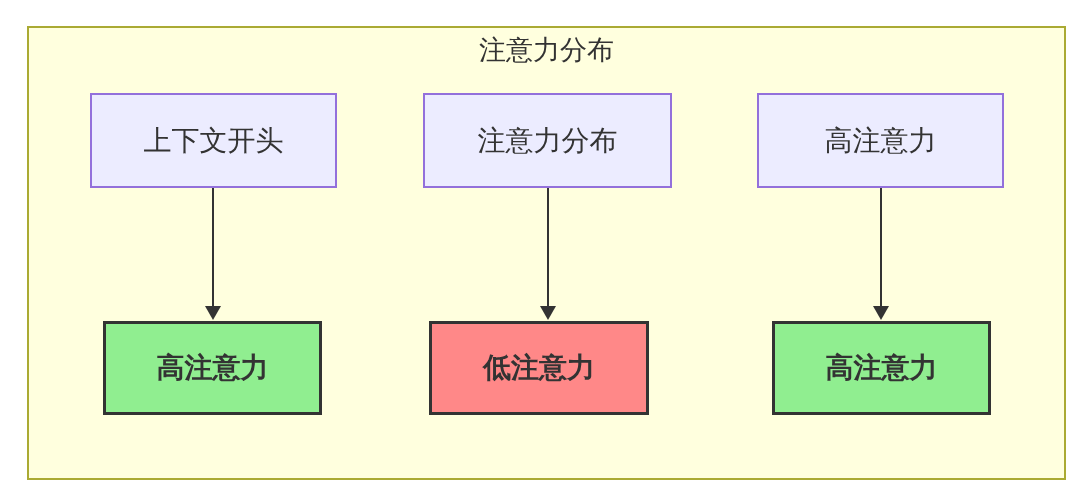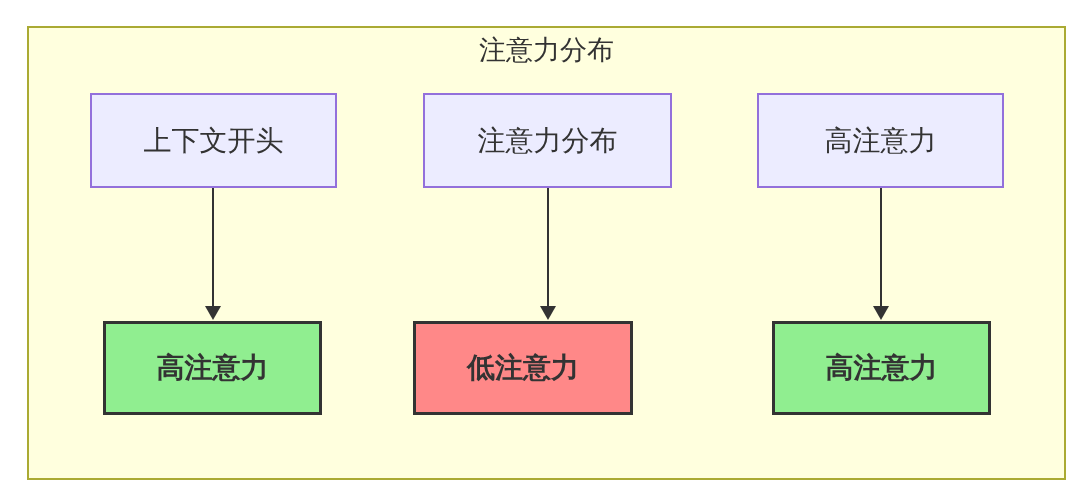--- a/index.html
+++ b/index.html
@@ -60,21 +60,21 @@
     font-weight: bold;
   }
   .target.high { background: var(--high-bg, #90ee90); }
   .target.low  { background: var(--low-bg, #ff8888); }
 
   .src-0 { left: 61px;  width: 247px; }
   .src-1 { left: 394px; width: 249px; }
   .src-2 { left: 728px; width: 247px; }
 
   .tgt-0 { left: 74px;  width: 219px; }
-  .tgt-1 { left: 384px; width: 220px; }
+  .tgt-1 { left: 400px; width: 220px; }
   .tgt-2 { left: 743px; width: 219px; }
 
   .arrow-line {
     position: absolute;
     top: 160px;
     width: 2px;
     height: 120px;
     background: var(--arrow, #333333);
   }
   .arrow-head {

